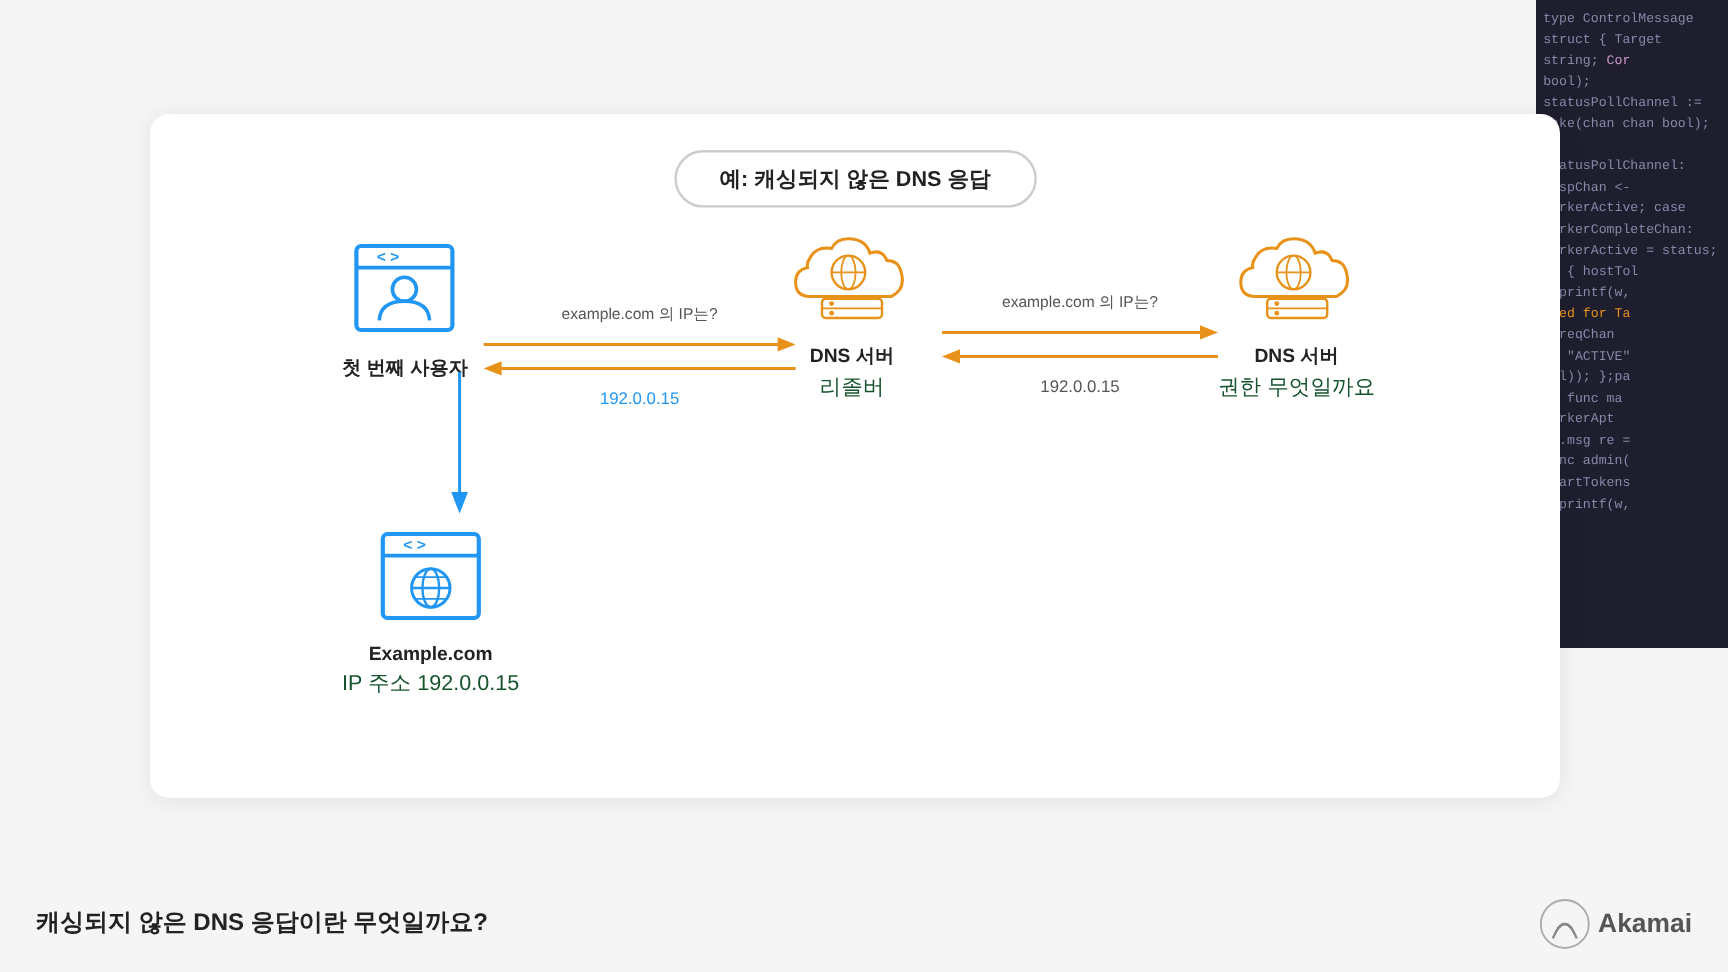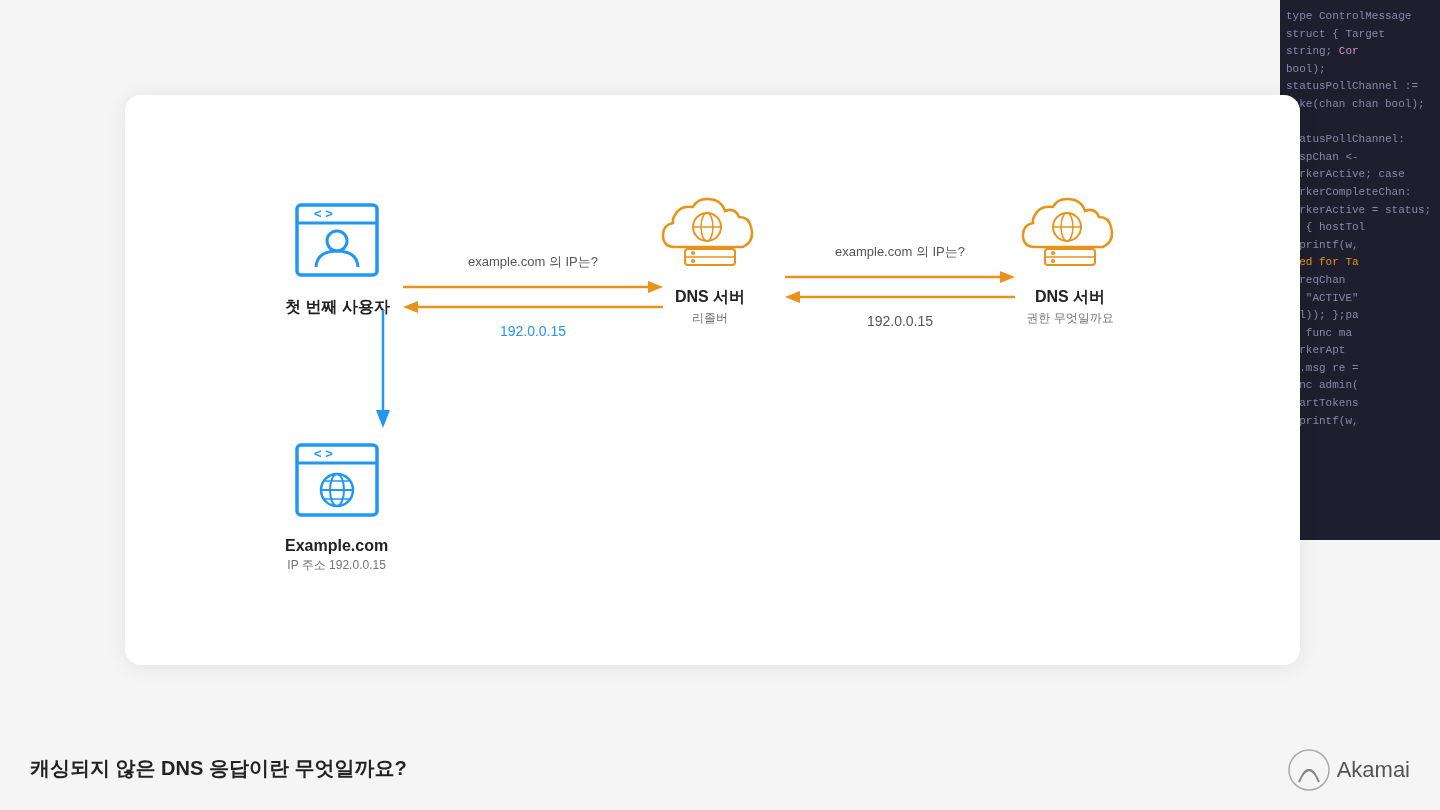--- a/index.html
+++ b/index.html
@@ -70,39 +70,39 @@
     }
 
     .node-label {
       margin-top: 12px;
       font-size: 16px;
       font-weight: 600;
       color: #222;
       text-align: center;
     }
     .node-sublabel {
-      font-size: 12px;
+      font-size: 18px;
       font-weight: 400;
-      color: #737373;
+      color: #14532d;
       text-align: center;
       margin-top: 2px;
     }
 
     
     .akamai-logo {
       position: absolute;
       bottom: 18px;
       right: 30px;
       display: flex;
       align-items: center;
       gap: 6px;
     }
     .akamai-logo-text {
       font-size: 22px;
-      font-weight: 400;
+      font-weight: 700;
       color: #555;
     }
 
     
     .layout {
       position: relative;
       width: 100%;
       height: 100%;
     }
 
@@ -187,20 +187,23 @@
   <div>workerApt</div>
   <div>se.msg re =</div>
   <div>func admin(</div>
   <div>startTokens</div>
   <div>.Fprintf(w,</div>
 
 </div>
 
 <div class="main-card">
 
+  <div class="title-pill">
+    <span>예: 캐싱되지 않은 DNS 응답</span>
+  </div>
 
   <div class="layout">
 
     <div class="node-user">
 
       <svg class="browser-icon" viewBox="0 0 90 90" fill="none" xmlns="http://www.w3.org/2000/svg">
         <rect x="5" y="10" width="80" height="70" rx="4" stroke="#2196f3" stroke-width="3.5" fill="none"></rect>
         <line x1="5" y1="28" x2="85" y2="28" stroke="#2196f3" stroke-width="3"></line>
         <text x="22" y="23" font-size="13" fill="#2196f3" font-weight="bold">&lt; &gt;</text>
 

